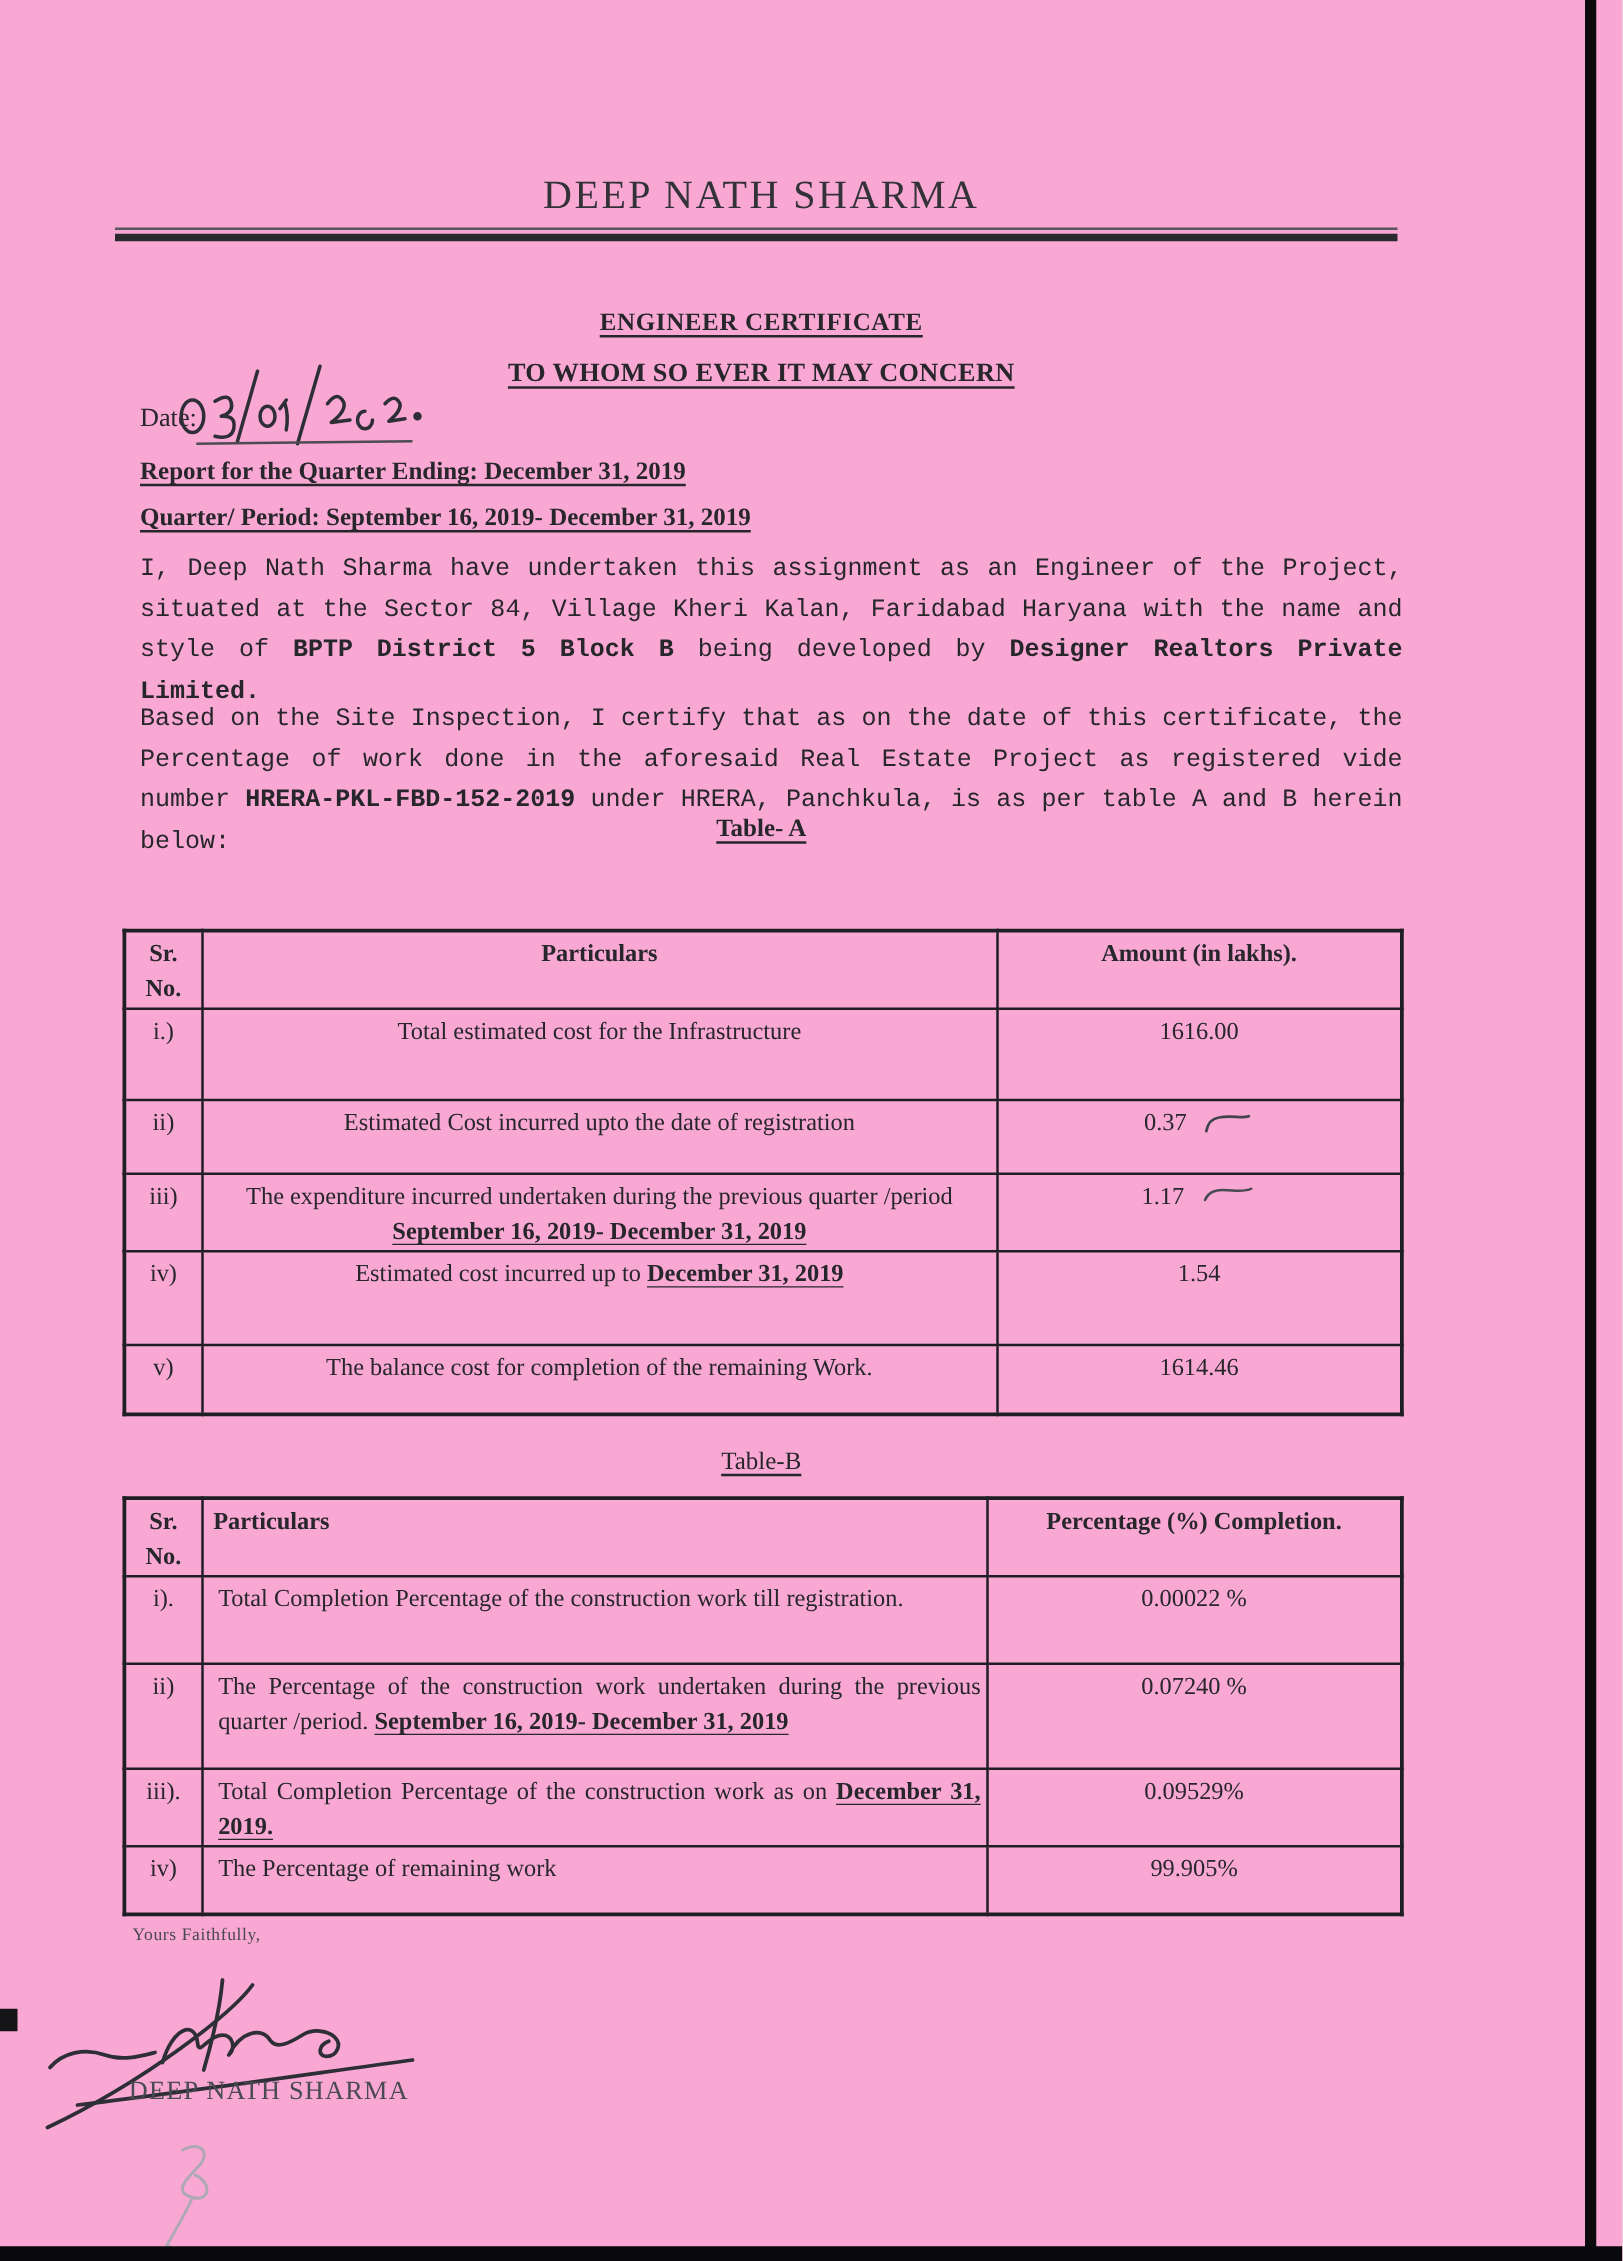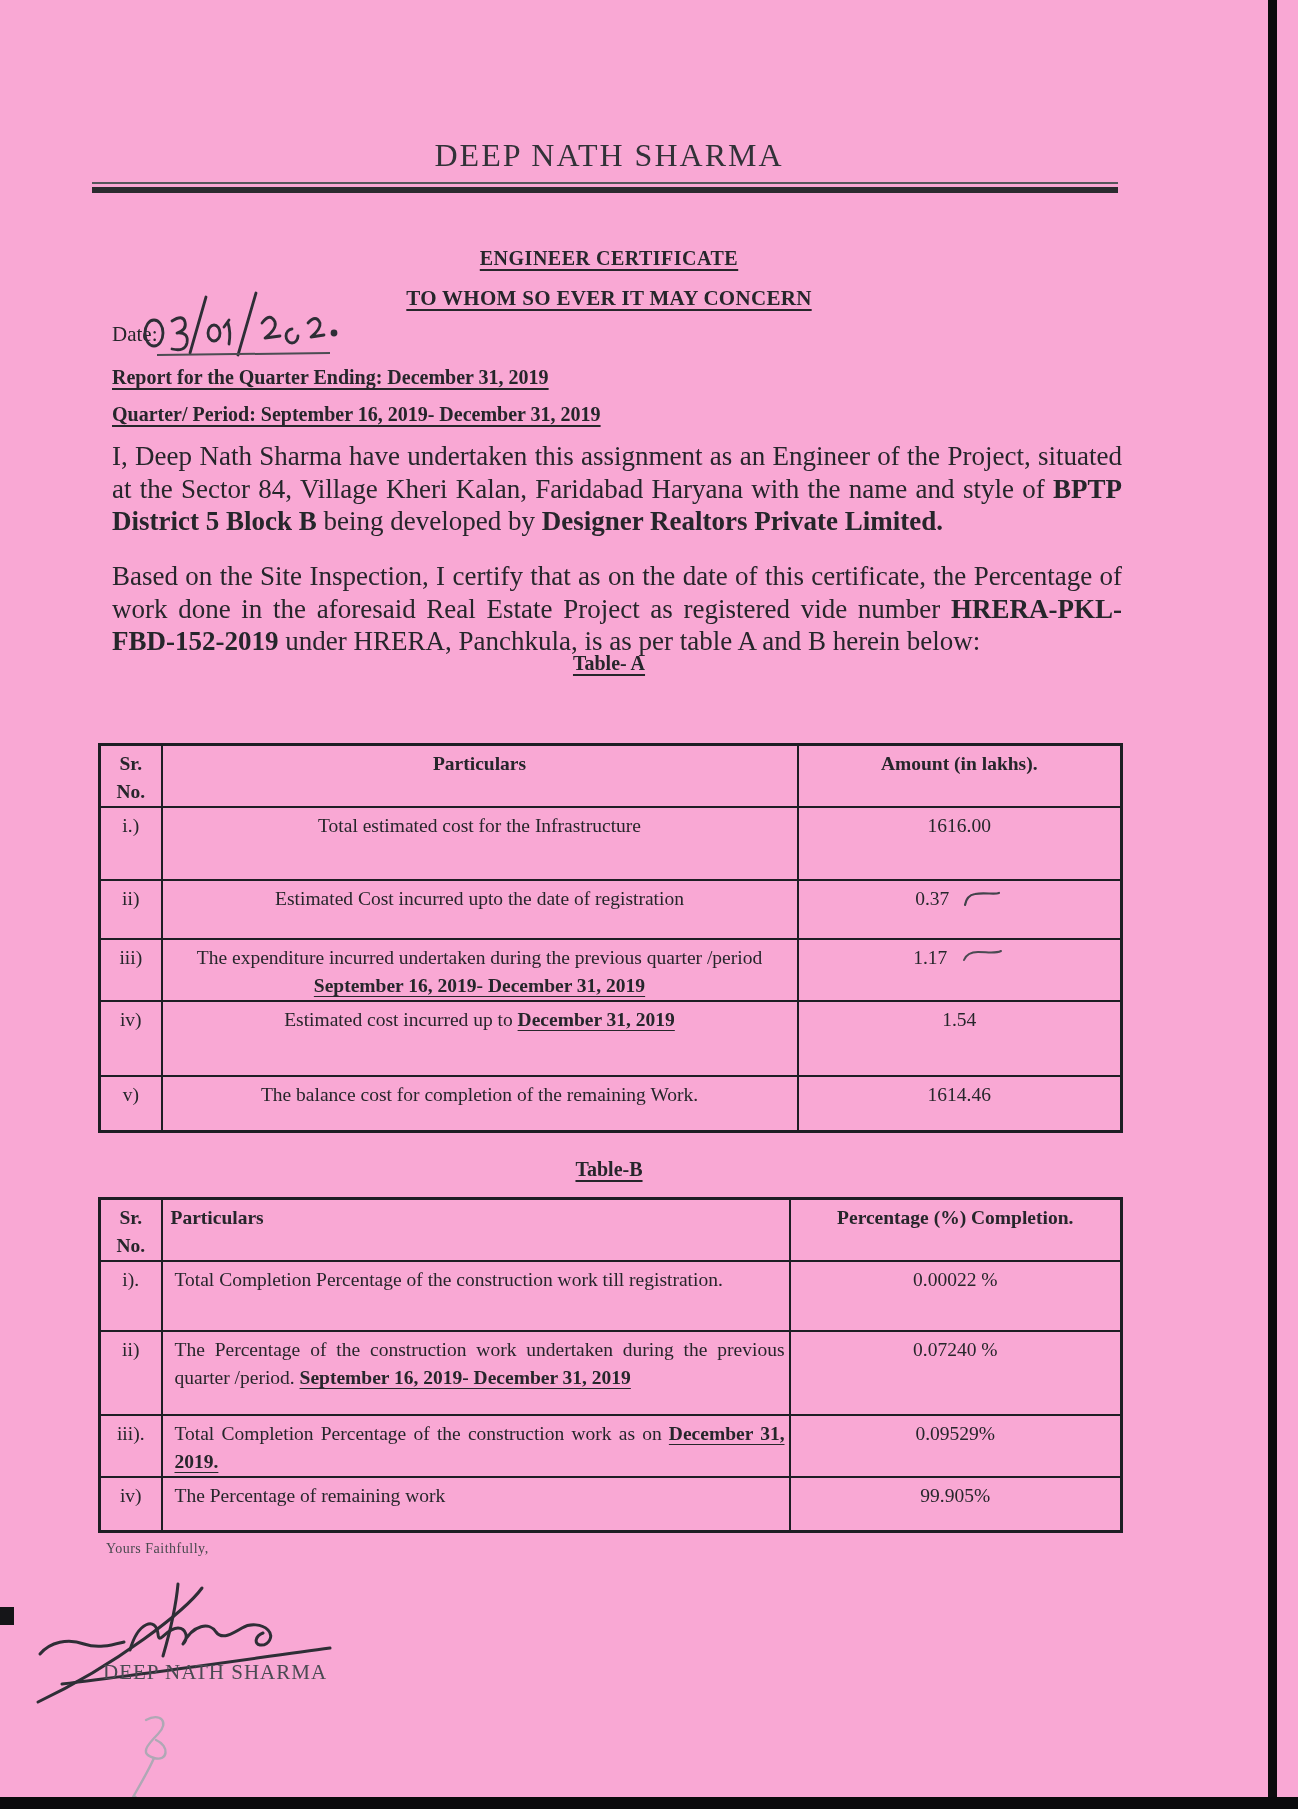--- a/index.html
+++ b/index.html
@@ -20,27 +20,27 @@
   .concern{top:286px;font-size:21px;font-weight:bold;letter-spacing:0.3px;}
   .uline{text-decoration:underline;text-underline-offset:4px;}
   
   .date-label{left:112px;top:322px;font-size:21px;}
   .date-underline{left:157px;top:353px;width:173px;height:2px;background:#4c4c52;transform:rotate(-0.6deg);}
   .handwriting-svg{left:140px;top:291px;}
   .meta-line{left:112px;font-size:20px;font-weight:bold;}
   .report{top:366px;}
   .quarter{top:403px;}
   
-  .para{left:112px;width:1010px;font-size:27px;line-height:32.5px;text-align:justify;}
+  .para{left:112px;width:1010px;font-size:20px;line-height:32.5px;text-align:justify;font-family:Liberation Mono, monospace;}
   .p1{top:440px;}
   .p2{top:560px;}
   .b{font-weight:bold;}
   
   .ta-title{top:652px;font-size:20px;font-weight:bold;}
-  .tb-title{top:1158px;font-size:20px;font-weight:bold;}
+  .tb-title{top:1158px;font-size:20px;font-weight:normal;}
   
   table.doc{border-collapse:collapse;table-layout:fixed;background:transparent;border-radius:23px;}
   table.doc td{border:2px solid #1e1e24;vertical-align:top;font-size:19.5px;line-height:28px;padding:4px 8px 0 8px;}
   table.doc{border:3px solid #1e1e24;}
   .table-a{left:98px;top:743px;width:1022px;}
   .table-b{left:98px;top:1197px;width:1022px;}
   td.hd{font-weight:bold;text-align:center;font-size:20px;line-height:26px;padding-top:6px;}
   td.hd-left{text-align:left;padding-left:12px;}
   td.sr{text-align:center;font-size:20px;}
   .table-a td.part{text-align:center;}

